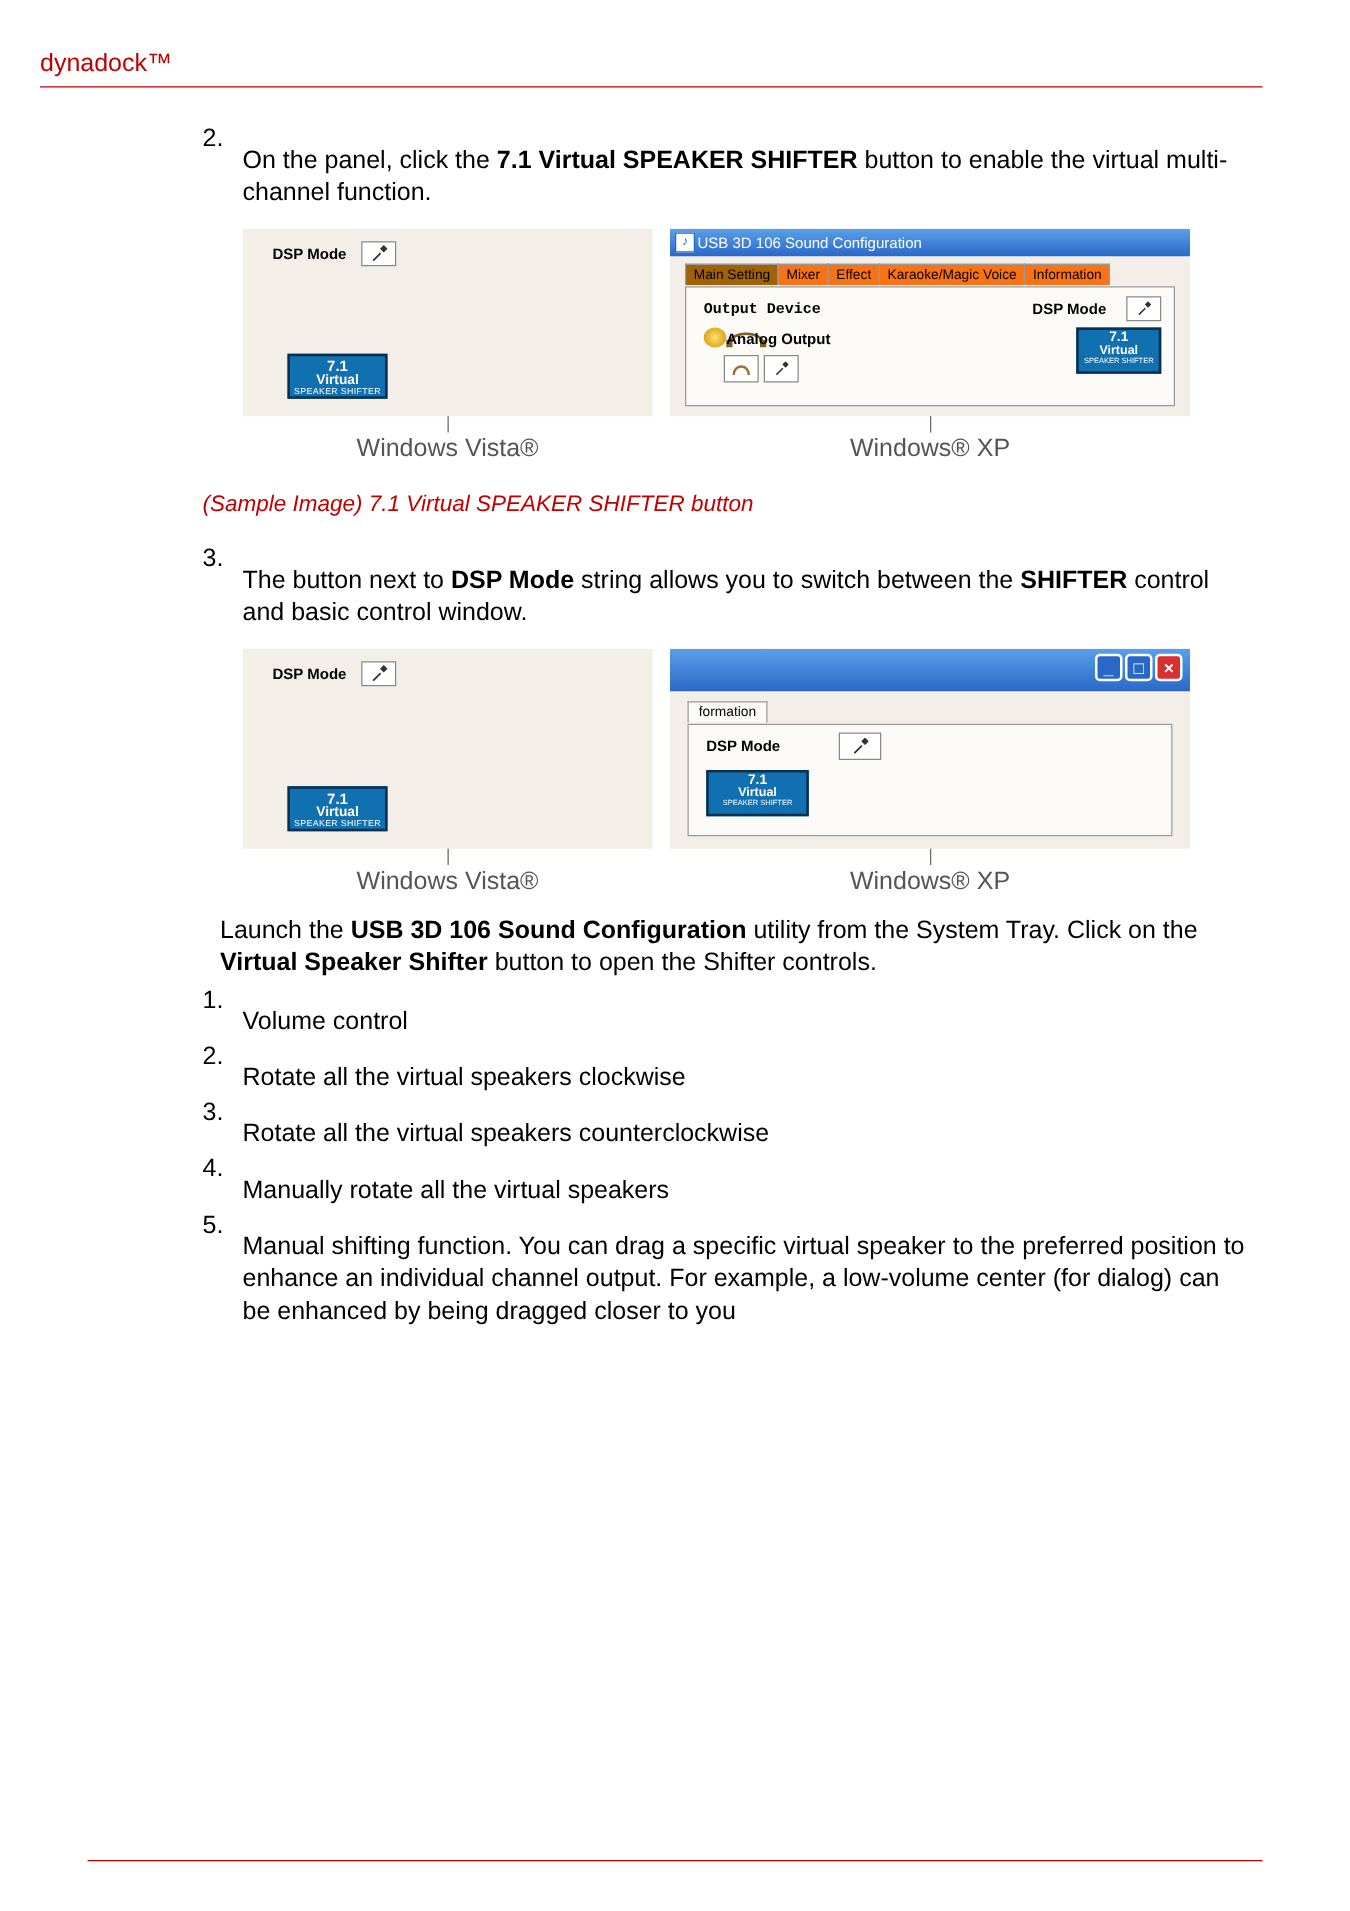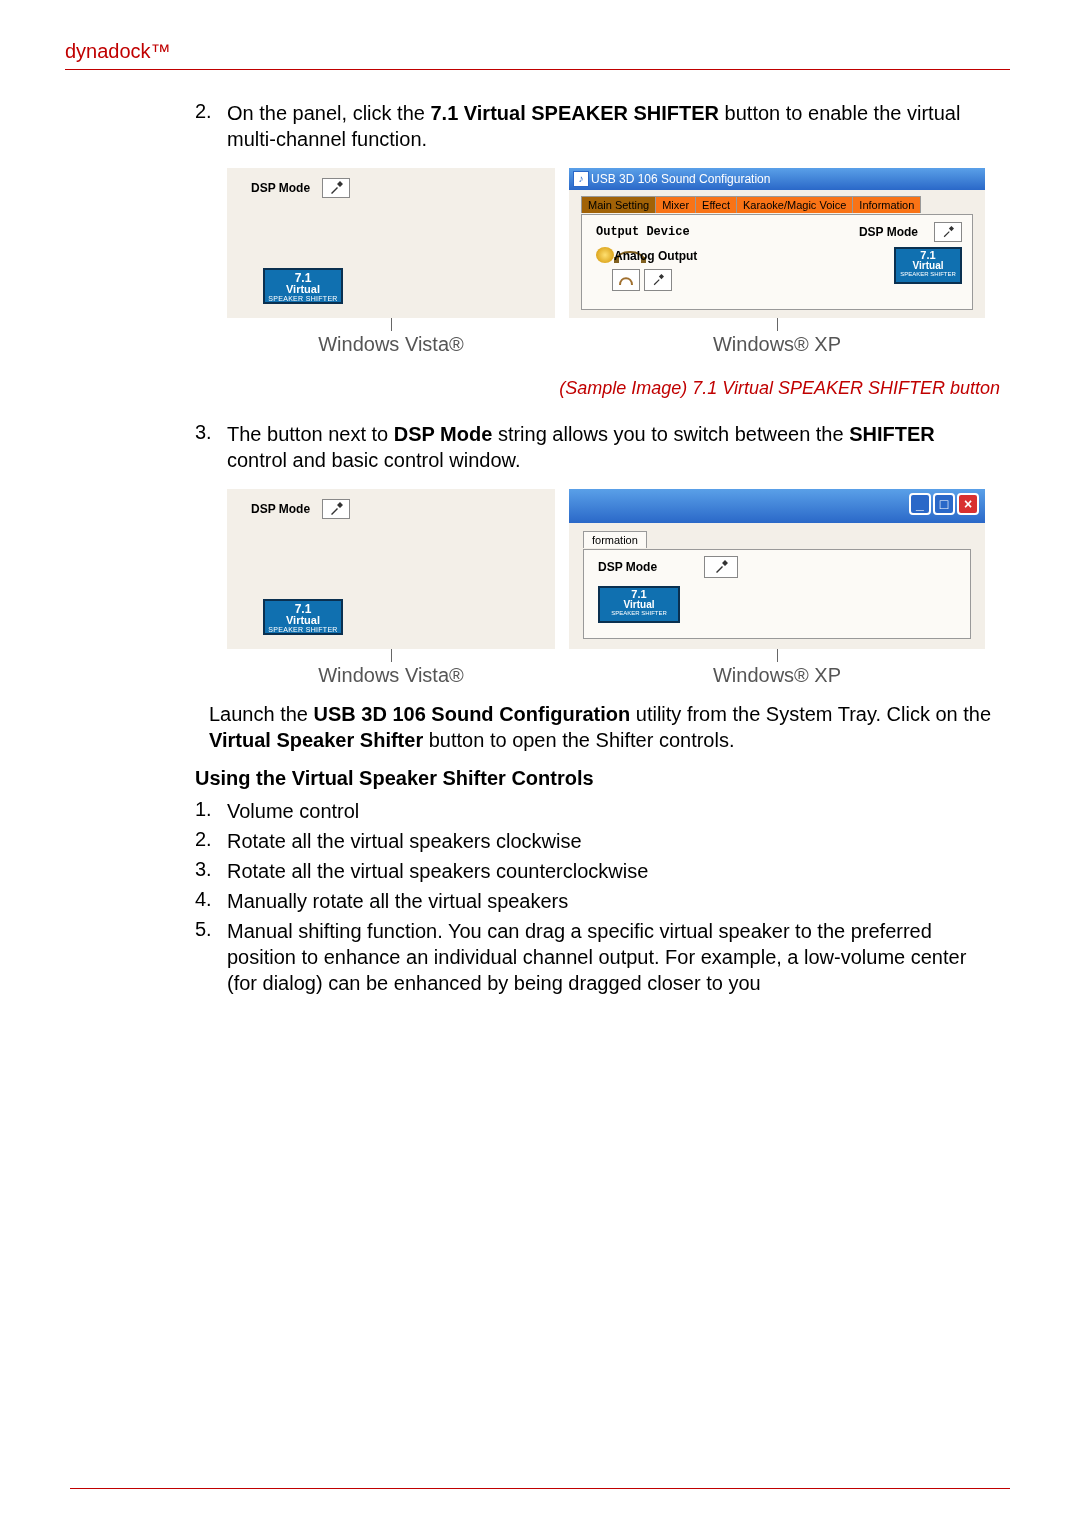--- a/index.html
+++ b/index.html
@@ -4,21 +4,21 @@
 <style>
   body {
     margin: 0;
     padding: 0;
     font-family: Arial, Helvetica, sans-serif;
     background: #fff;
     color: #000;
     width: 1080px;
   }
   .page {
-    padding: 40px 70px 30px 65px;
+    padding: 40px 70px 30px 32px;
     box-sizing: border-box;
     min-height: 1529px;
     position: relative;
   }
   .header-brand {
     color: #c00000;
     font-size: 20px;
     padding-bottom: 6px;
   }
   hr.rule {
@@ -36,20 +36,21 @@
   }
   .step-num {
     width: 32px;
     flex-shrink: 0;
     font-size: 20px;
   }
   .step-body {
     flex: 1;
     font-size: 20px;
     line-height: 1.3;
+    margin-top: 15px;
   }
   .bold { font-weight: bold; }
   .figure-row {
     margin: 16px 0 6px 32px;
     display: flex;
     gap: 14px;
   }
   .figure-cell {
     display: flex;
     flex-direction: column;
@@ -257,21 +258,21 @@
   .pointer-line {
     width:1px; height:14px; background:#666;
     margin-top:-1px;
   }
   .os-label {
     font-size: 20px;
     color: #555;
     margin-top: 2px;
   }
   .caption {
-    text-align: right;
+    text-align: left;
     color: #c00000;
     font-style: italic;
     font-size: 18px;
     margin: 22px 0 22px 0;
   }
   .para {
     font-size: 20px;
     line-height: 1.3;
     margin: 14px 0 6px 14px;
   }
@@ -435,21 +436,20 @@
         <div class="pointer-line"></div>
         <div class="os-label">Windows® XP</div>
       </div>
     </div>
 
 
     <div class="para">
       <span>Launch the </span><span class="bold">USB 3D 106 Sound Configuration</span><span> utility from the System Tray. Click on the </span><span class="bold">Virtual Speaker Shifter</span><span> button to open the Shifter controls.</span>
     </div>
 
-    <div class="subhead">Using the Virtual Speaker Shifter Controls</div>
 
     <div class="step">
       <div class="step-num">1.</div>
       <div class="step-body">Volume control</div>
     </div>
     <div class="step">
       <div class="step-num">2.</div>
       <div class="step-body">Rotate all the virtual speakers clockwise</div>
     </div>
     <div class="step">

